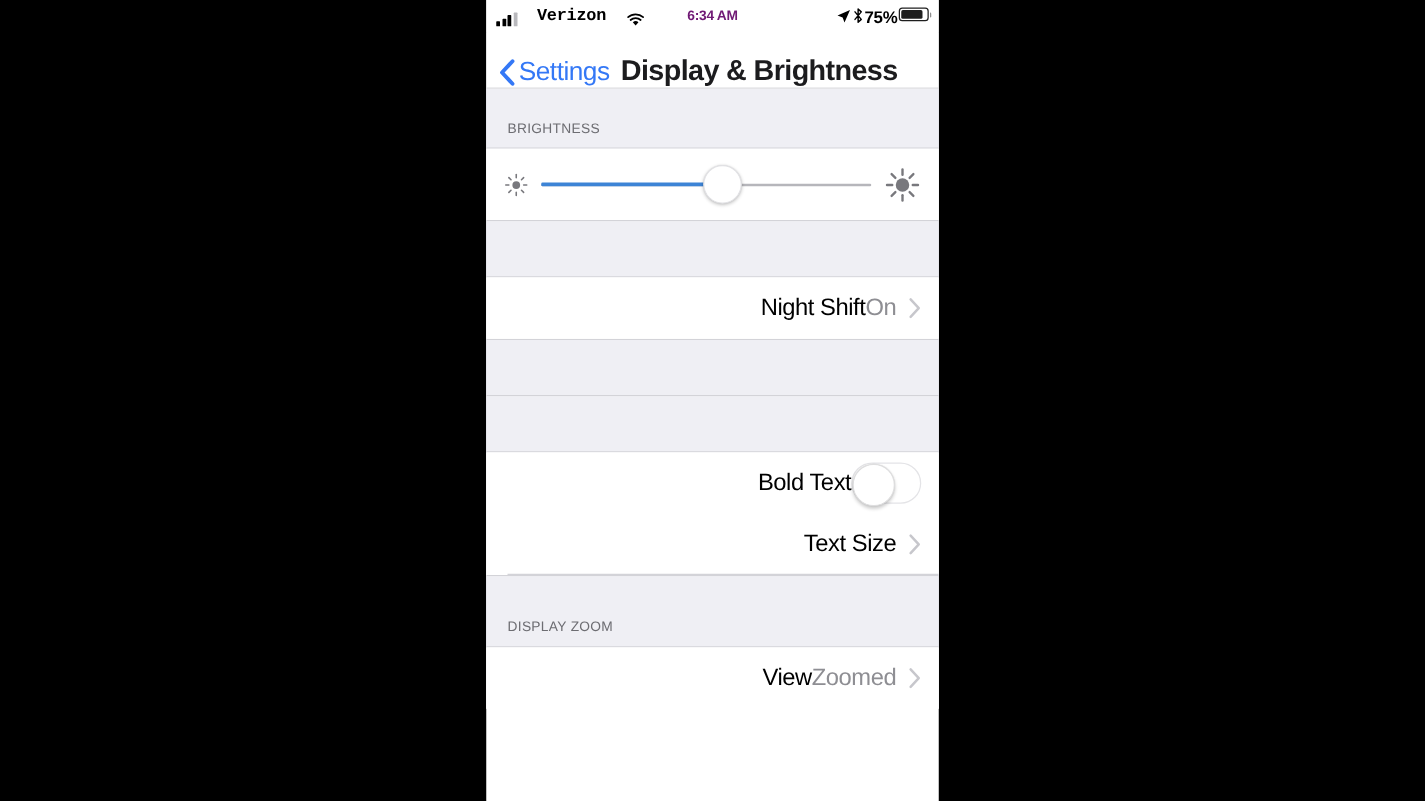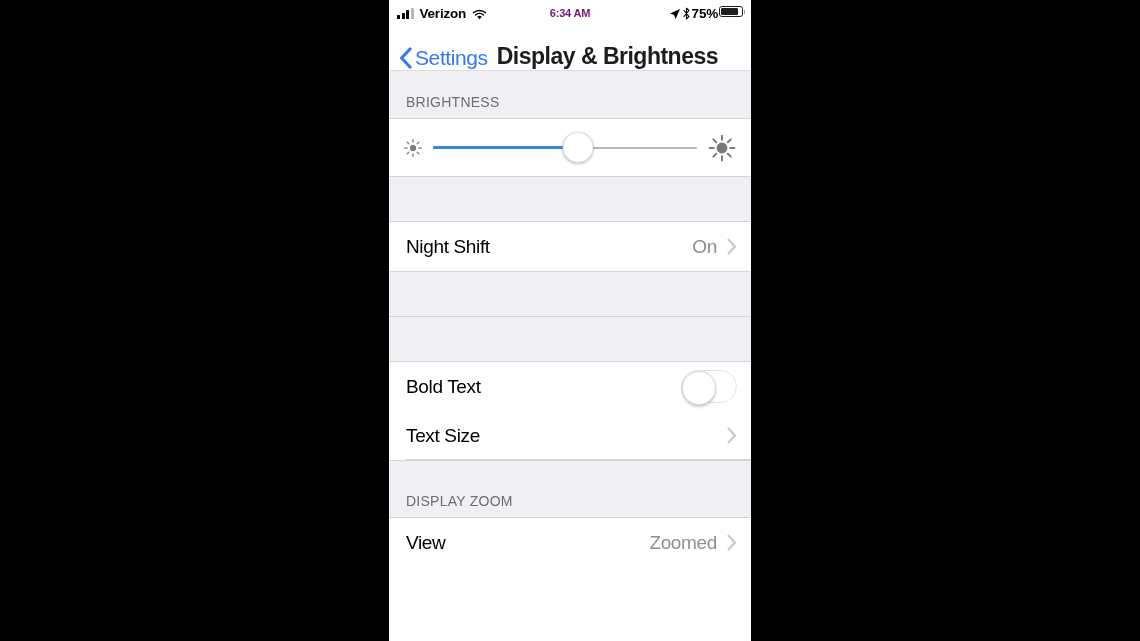--- a/index.html
+++ b/index.html
@@ -39,24 +39,25 @@
     position: relative;
     height: 26px;
     background: #ffffff;
     display: flex;
     align-items: center;
     padding: 0 8px;
     box-sizing: border-box;
   }
   .sb-left {
     display: flex;
-    align-items: center;
-    gap: 6px;
+    align-items: flex-end;
+    gap: 16px;
     flex: 1 1 0;
     min-width: 0;
+    font-family: Liberation Mono, monospace;
   }
   .sb-center {
     position: absolute;
     left: 0; right: 0;
     text-align: center;
     font-size: 11px;
     font-weight: bold;
     color: #701a75;
     letter-spacing: -0.2px;
     pointer-events: none;
@@ -176,28 +177,29 @@
     border-bottom: 1px solid #d3d3d8;
   }
 
   .section-header {
     background: #efeff4;
     padding: 22px 0 7px 17px;
     border-bottom: 1px solid #d3d3d8;
     box-sizing: border-box;
   }
   .section-header span {
-    font-size: 14px;
+    font-size: 11px;
     color: #6d6d72;
     letter-spacing: 0.25px;
   }
 
   .group {
     background: #ffffff;
     border-bottom: 1px solid #d3d3d8;
+    text-align: right;
   }
 
   .row {
     position: relative;
     display: flex;
     align-items: center;
     height: 49px;
     padding: 0 14px 0 17px;
     box-sizing: border-box;
     background: #ffffff;

